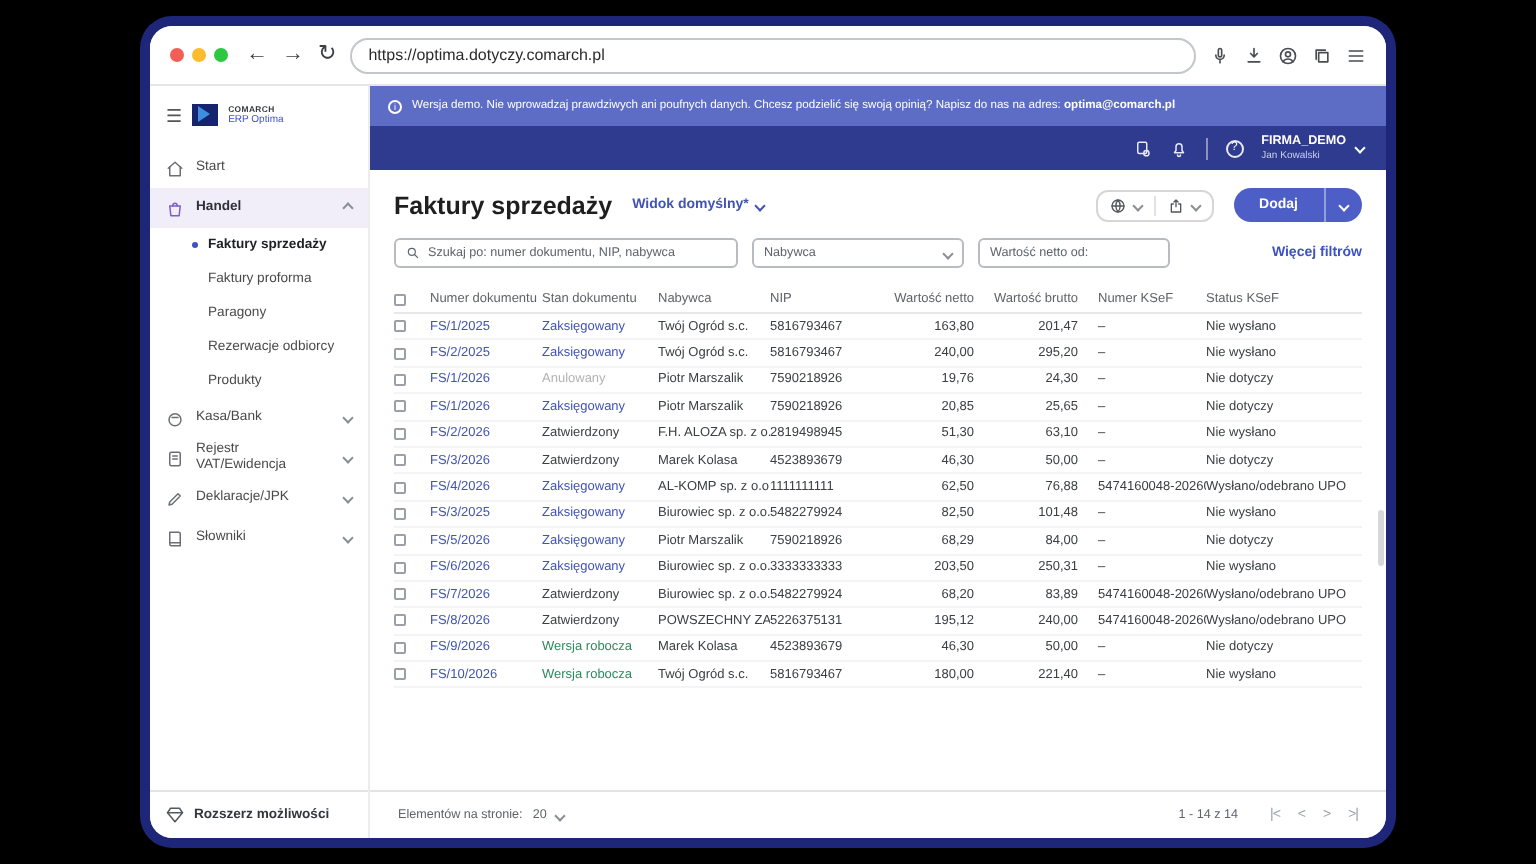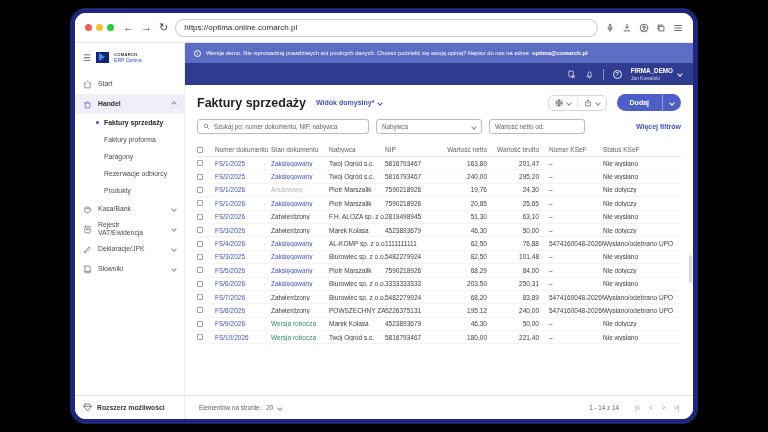--- a/index.html
+++ b/index.html
@@ -138,21 +138,21 @@
    <div class="chrome">
      <div class="dots">
        <span class="dot r"></span>
        <span class="dot y"></span>
        <span class="dot g"></span>
      </div>
      <span class="navg">←</span>
      <span class="navg">→</span>
      <span class="navg">↻</span>
      <div class="urlpill">
-       <span class="urltext">https://optima.online.comarch.pl</span>
+       <span class="urltext">https://optima.dotyczy.comarch.pl</span>
      </div>
      <svg class="ric" viewBox="0 0 24 24">
             <rect x="10" y="3" width="4" height="10" rx="2"></rect>
             <path d="M7 11a5 5 0 0 0 10 0M12 16v4"></path>
           </svg>
      <svg class="ric" viewBox="0 0 24 24">
             <path d="M12 3v10M8 9l4 4 4-4M5 19h14"></path>
           </svg>
      <svg class="ric" viewBox="0 0 24 24">
             <circle cx="12" cy="12" r="9"></circle>

